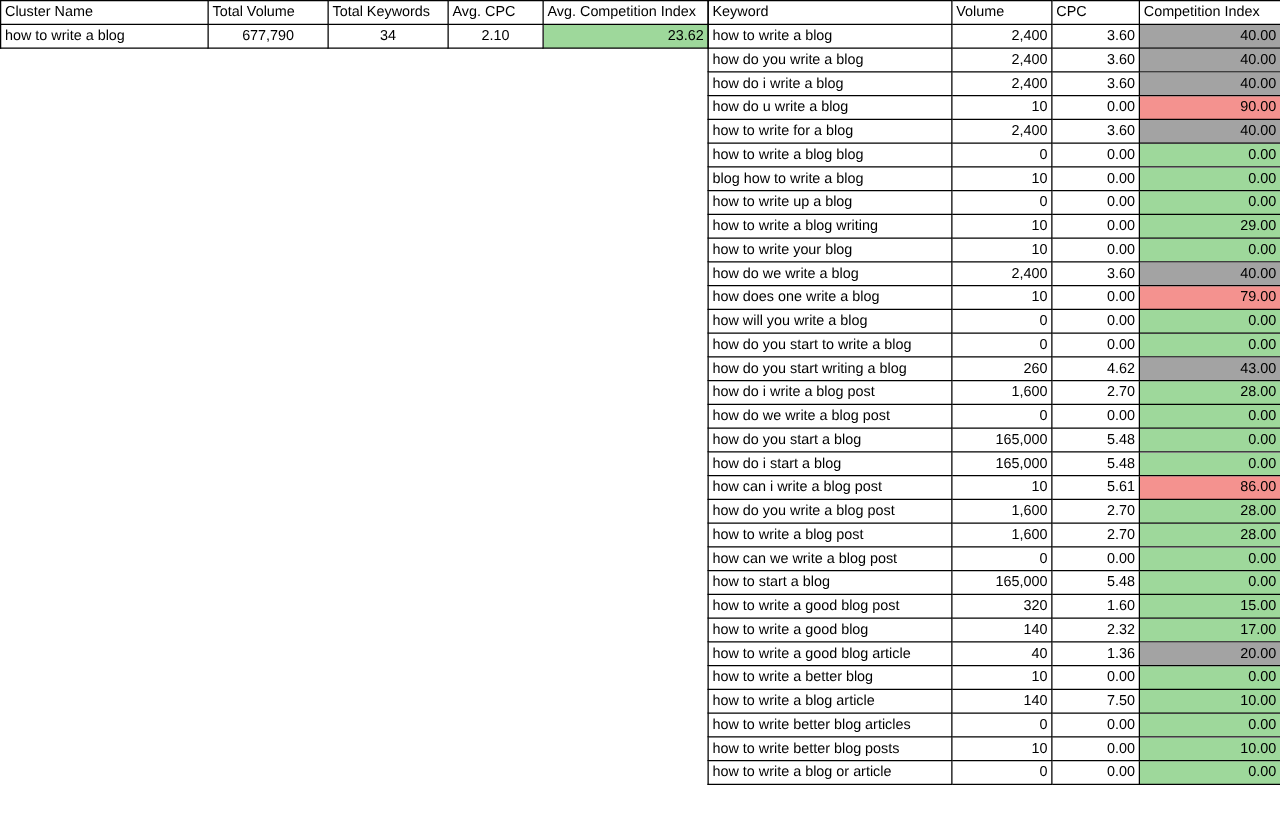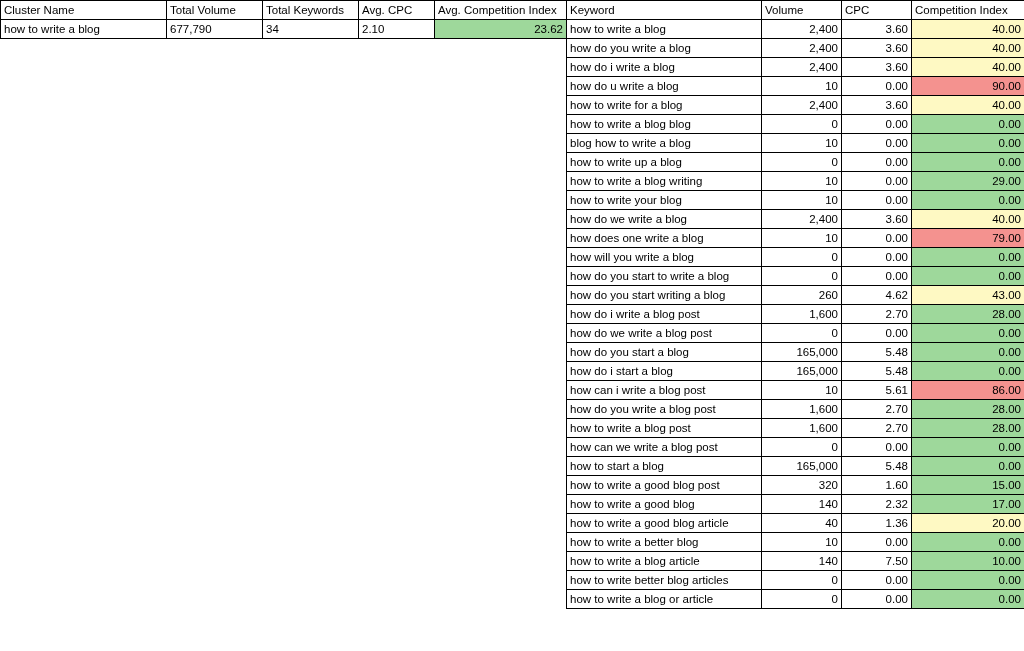--- a/index.html
+++ b/index.html
@@ -61,37 +61,37 @@
   .green-block {
     background: #9ed89b;
     height: 632px;
     vertical-align: middle;
     text-align: right;
   }
   .white-block {
     background: #ffffff;
     height: 632px;
     vertical-align: middle;
-    text-align: left;
+    text-align: center;
   }
 
   
   #right-table {
     position: absolute;
     left: 566px;
     top: 0;
     width: 458px;
   }
   .col-keyword { width: 195px; }
   .col-volume  { width: 80px; }
   .col-cpcr    { width: 70px; }
   .col-ci      { width: 113px; }
 
   .ci-green  { background: #9ed89b; }
-  .ci-orange { background: #fef9c3; margin-top: 44px; }
+  .ci-orange { background: #a3a3a3; margin-top: 44px; }
   .ci-red    { background: #f4928f; }
 </style>
 </head>
 <body>
 
 <div id="sheet">
 
   <table class="grid" id="left-table">
     <colgroup>
       <col class="col-cluster">
@@ -310,20 +310,26 @@
           <td class="num">7.50</td>
           <td class="num ci-green">10.00</td>
         </tr>
         <tr>
           <td class="txt">how to write better blog articles</td>
           <td class="num">0</td>
           <td class="num">0.00</td>
           <td class="num ci-green">0.00</td>
         </tr>
         <tr>
+          <td class="txt">how to write better blog posts</td>
+          <td class="num">10</td>
+          <td class="num">0.00</td>
+          <td class="num ci-green">10.00</td>
+        </tr>
+        <tr>
           <td class="txt">how to write a blog or article</td>
           <td class="num">0</td>
           <td class="num">0.00</td>
           <td class="num ci-green">0.00</td>
         </tr>
       </tbody>
   </table>
 
 </div>
 

